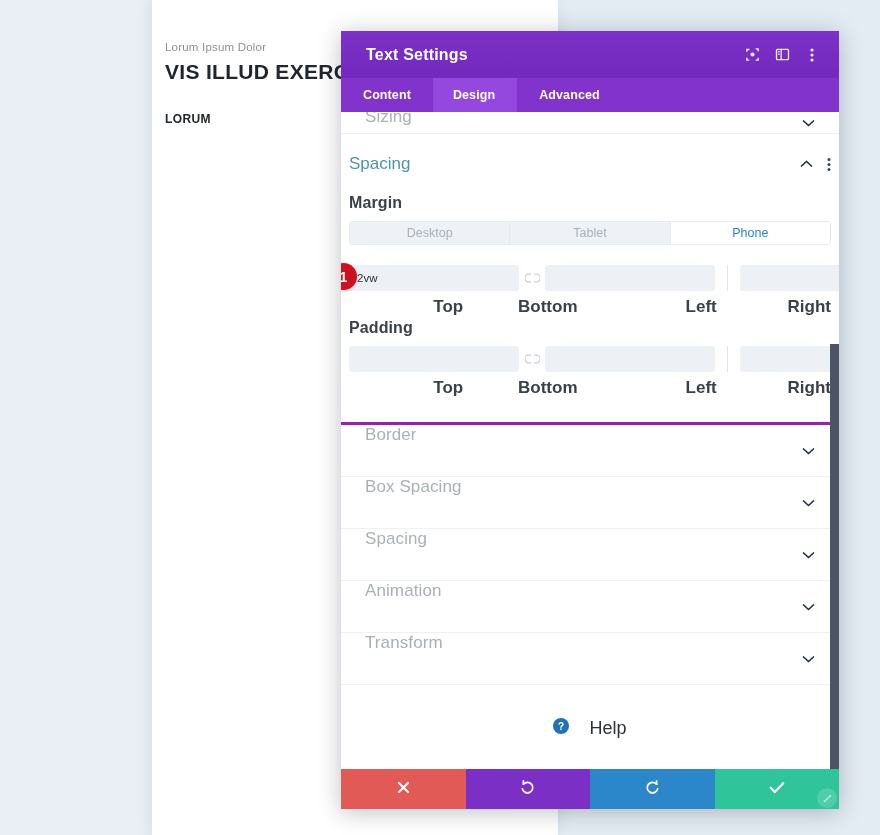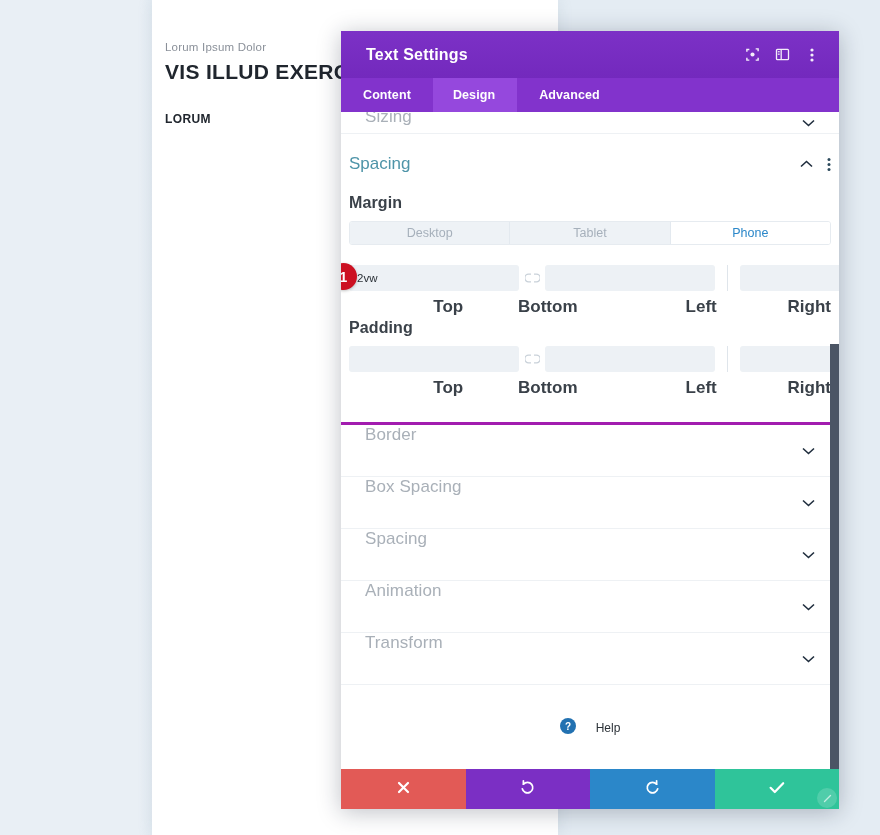--- a/index.html
+++ b/index.html
@@ -174,21 +174,21 @@
   }
 
   
   #help-area {
     height: 86px; display: flex; align-items: center; justify-content: center;
     background: #fff;
   }
   #help-link {
     display: flex; align-items: center; gap: 7px; cursor: pointer;
   }
-  #help-txt { font-size: 12px; color: #2c3238; margin-left: 13px; }
+  #help-txt { font-size: 18px; color: #2c3238; margin-left: 13px; }
 
   
   #modal-footer {
     height: 40px; display: flex; flex: 0 0 40px; position: relative;
   }
   .fbtn {
     flex: 1; display: flex; align-items: center; justify-content: center;
     cursor: pointer; color: #fff;
   }
   #btn-cancel { background: #e25a56; }

